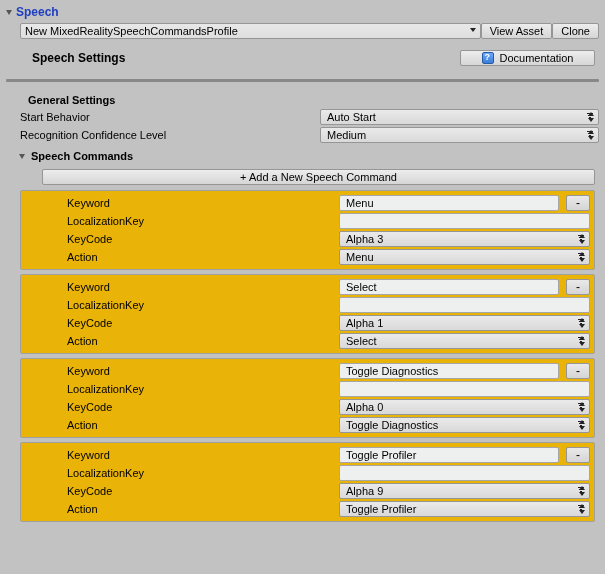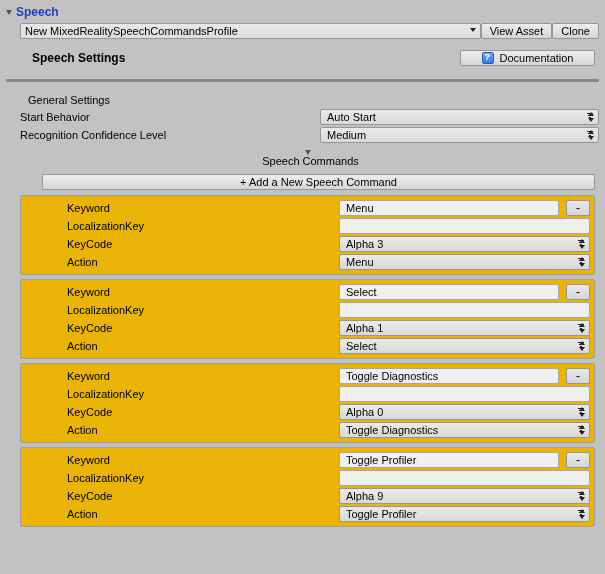--- a/index.html
+++ b/index.html
@@ -29,21 +29,21 @@
   margin-right: 3px;
 }
 .title-blue {
   color: #2040c0;
   font-weight: bold;
   font-size: 12px;
   margin-left: 1px;
 }
 .title-black {
   color: #000;
-  font-weight: normal;
+  font-weight: bold;
   font-size: 11px;
 }
 .row {
   display: flex;
   align-items: center;
   height: 18px;
   gap: 4px;
 }
 .label {
   color: #000;
@@ -221,21 +221,20 @@
 .profile-row {
   display: flex;
   align-items: center;
   gap: 0;
   padding: 2px 0 2px 14px;
 }
 .commands-header {
   display: flex;
   align-items: center;
   padding: 6px 0 2px 13px;
-  flex-direction: column;
 }
 .general-header {
   padding: 6px 0 2px 22px;
 }
 </style>
 </head>
 <body>
 
 <div class="panel">
 

